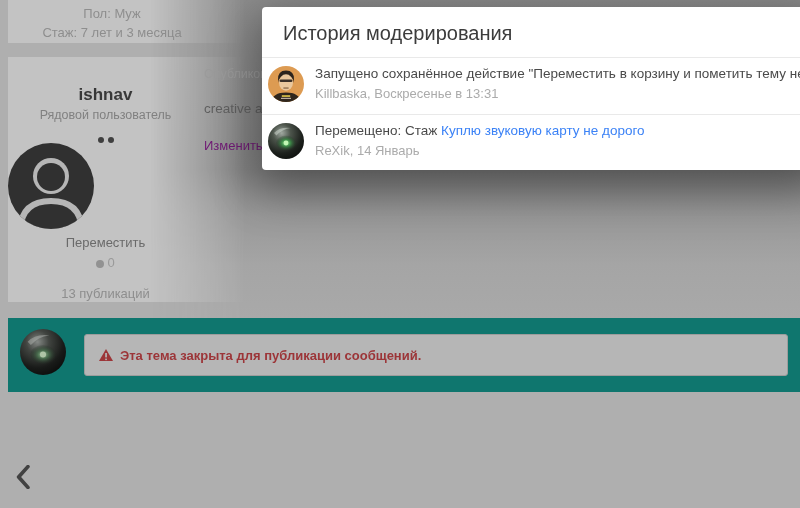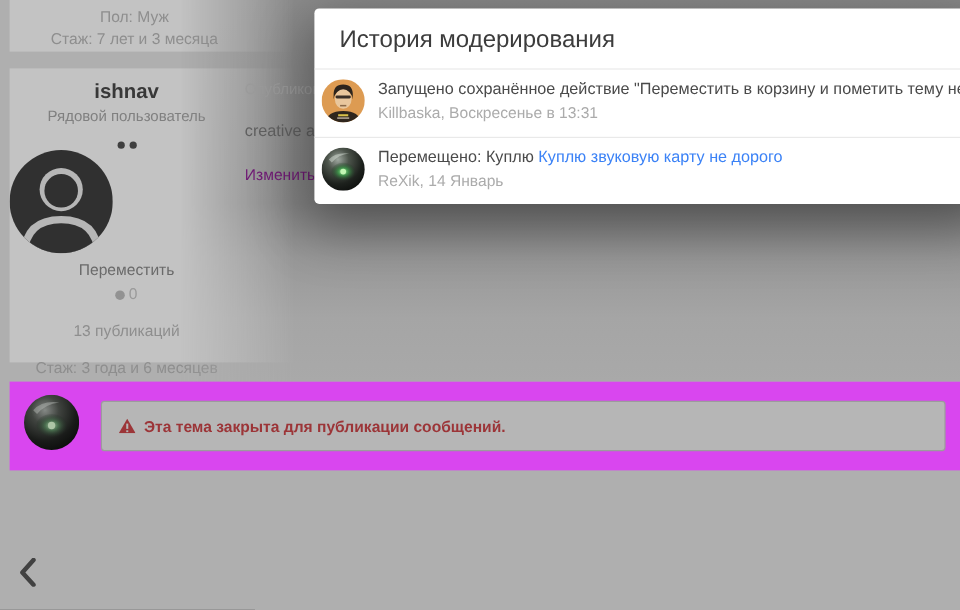--- a/index.html
+++ b/index.html
@@ -10,42 +10,42 @@
     -webkit-font-smoothing:antialiased;
   }
   .panel{position:absolute;background:#c3c3c3;}
   
   #top-panel{left:8px;top:0;width:792px;height:43px;}
   #top-panel .author-col{width:195px;text-align:center;padding-top:4px;}
   .stat-line{font-size:13px;line-height:19px;color:#8e8e8e;padding-left:13px;}
   
   #post-panel{left:8px;top:57px;width:792px;height:245px;}
   .author-col{position:absolute;left:0;top:0;width:195px;text-align:center;}
-  .username{margin-top:10px;font-size:17px;font-weight:bold;color:#383838;}
+  .username{margin-top:28px;font-size:17px;font-weight:bold;color:#383838;}
   .member-title{margin-top:3px;font-size:12.5px;color:#808080;}
   .pips{margin-top:7px;height:7px;}
   .pip{display:inline-block;width:6px;height:6px;border-radius:50%;background:#3f3f3f;margin:0 2px;}
   .big-avatar{margin-top:7px;}
   .group-name{margin-top:6px;font-size:13px;color:#6a6a6a;}
   .rep-row{margin-top:5px;font-size:13px;color:#9a9a9a;}
   .rep-dot{display:inline-block;width:8px;height:8px;border-radius:50%;background:#929292;vertical-align:-1px;margin-right:3px;}
   .small-stat{margin-top:16px;font-size:13px;color:#8e8e8e;}
   .meta-col{position:absolute;left:196px;top:0;width:75px;z-index:3;}
   .published{position:absolute;left:0;top:10px;font-size:12.5px;color:#9b9b9b;white-space:nowrap;}
   .snippet{position:absolute;left:0;top:44px;font-size:13.5px;color:#606060;white-space:nowrap;}
   .edit-link{position:absolute;left:0;top:81px;font-size:13px;color:#701a75;white-space:nowrap;cursor:pointer;}
   
   #content-shade{
     position:absolute;left:150px;top:0;width:650px;height:318px;z-index:2;
     background:linear-gradient(180deg,#8c8c8c 0px,#838383 170px,#989898 215px,#a5a5a5 265px,#a9a9a9 318px);
     -webkit-mask-image:linear-gradient(90deg,transparent 0px,#000 95px);
     mask-image:linear-gradient(90deg,transparent 0px,#000 95px);
   }
   
-  #warning-panel{left:8px;top:318px;width:792px;height:74px;background:#d946ef;}
+  #warning-panel{left:8px;top:318px;width:792px;height:74px;background:#0f766e;}
   .sphere-wrap{position:absolute;left:12px;top:11px;width:46px;height:46px;filter:brightness(.82) saturate(.55);}
   #closed-box{
     position:absolute;left:76px;top:16px;width:704px;height:42px;
     background:#b6b6b6;border:1px solid #9c9c9c;border-radius:3px;
     display:flex;align-items:center;padding-left:14px;box-sizing:border-box;
   }
   .closed-text{margin-left:7px;font-size:13px;font-weight:bold;color:#9c3538;}
   
   #footer-nav{position:absolute;left:16px;top:460px;cursor:pointer;}
   .chev{position:absolute;left:0;top:5px;}
@@ -191,19 +191,19 @@
     <div class="entry">
       <div class="av">
         <svg width="36" height="36" viewBox="0 0 36 36">
           <circle cx="18" cy="18" r="18" fill="url(#g-sph)"></circle>
           <ellipse cx="18" cy="20" rx="10" ry="7.5" fill="url(#g-glow)"></ellipse>
           <circle cx="18" cy="20" r="2.4" fill="#c2f7b4"></circle>
           <path d="M6 10 Q12 3.5 23 5 Q14 6 8.5 12.5 Z" fill="rgba(225,232,225,0.45)"></path>
         </svg>
       </div>
       <div class="entry-texts">
-        <div class="action-line"><span>Перемещено: Куплю </span><span class="topic-link">Куплю звуковую карту не дорого</span></div>
+        <div class="action-line"><span>Перемещено: Стаж </span><span class="topic-link">Куплю звуковую карту не дорого</span></div>
         <div class="byline">ReXik, 14 Январь</div>
       </div>
     </div>
   </div>
 
 </div>
 
 </body></html>

